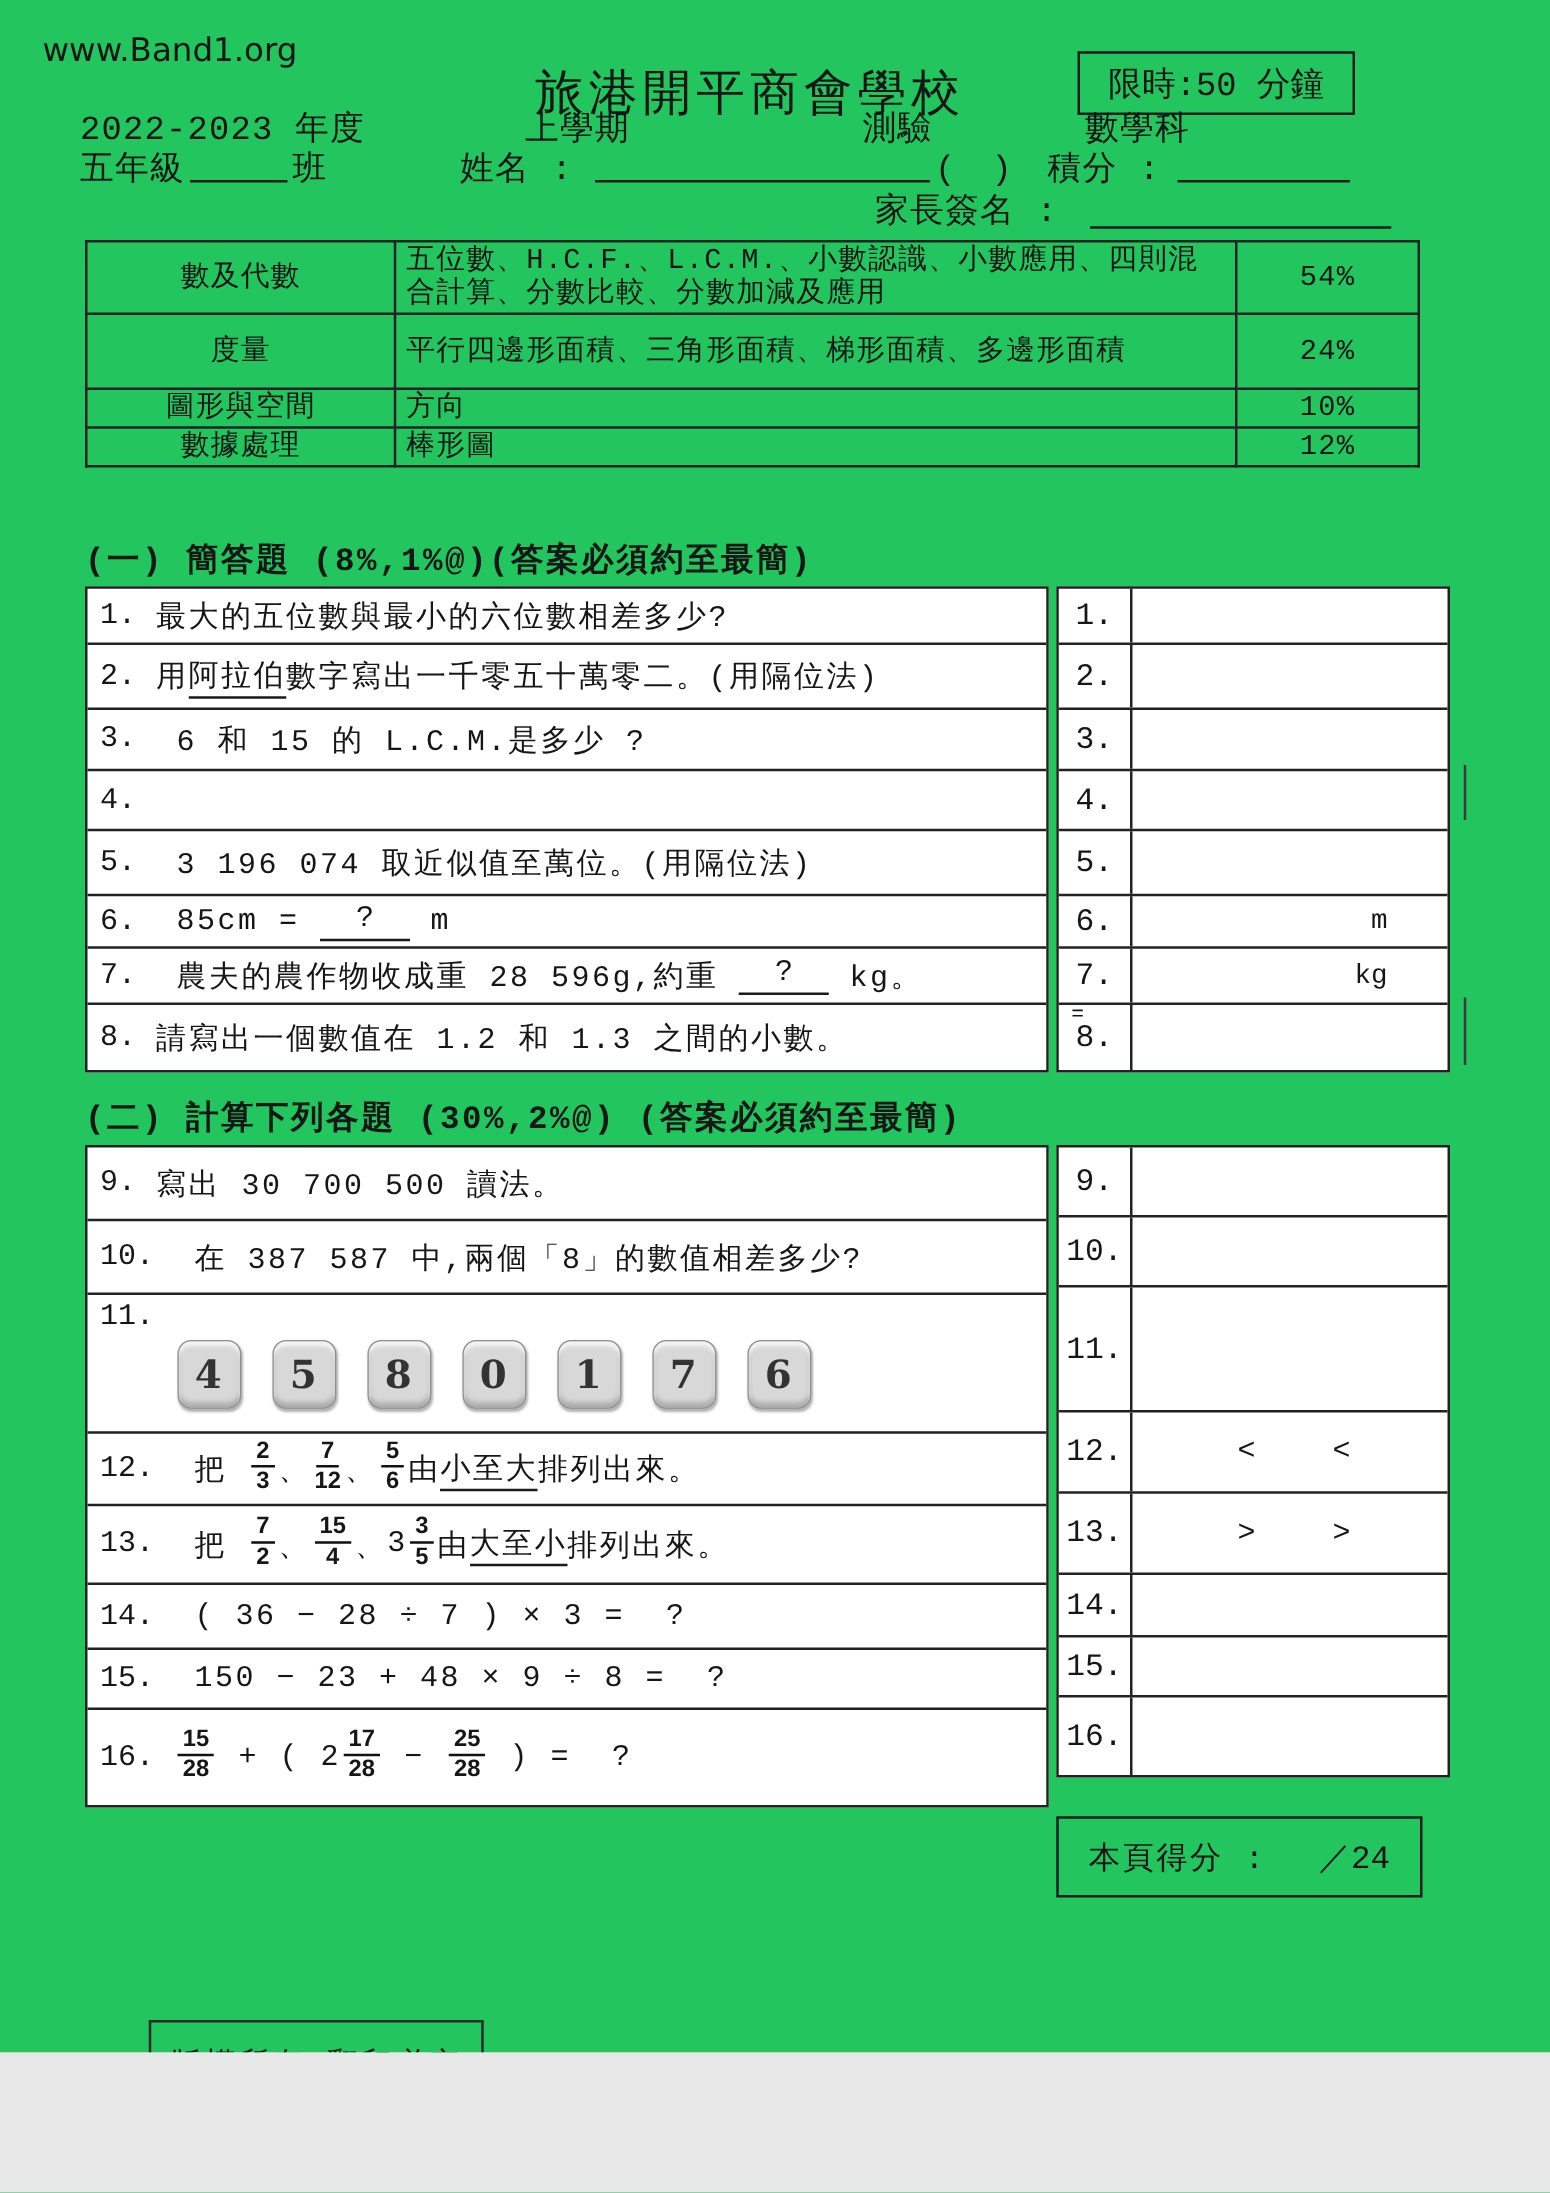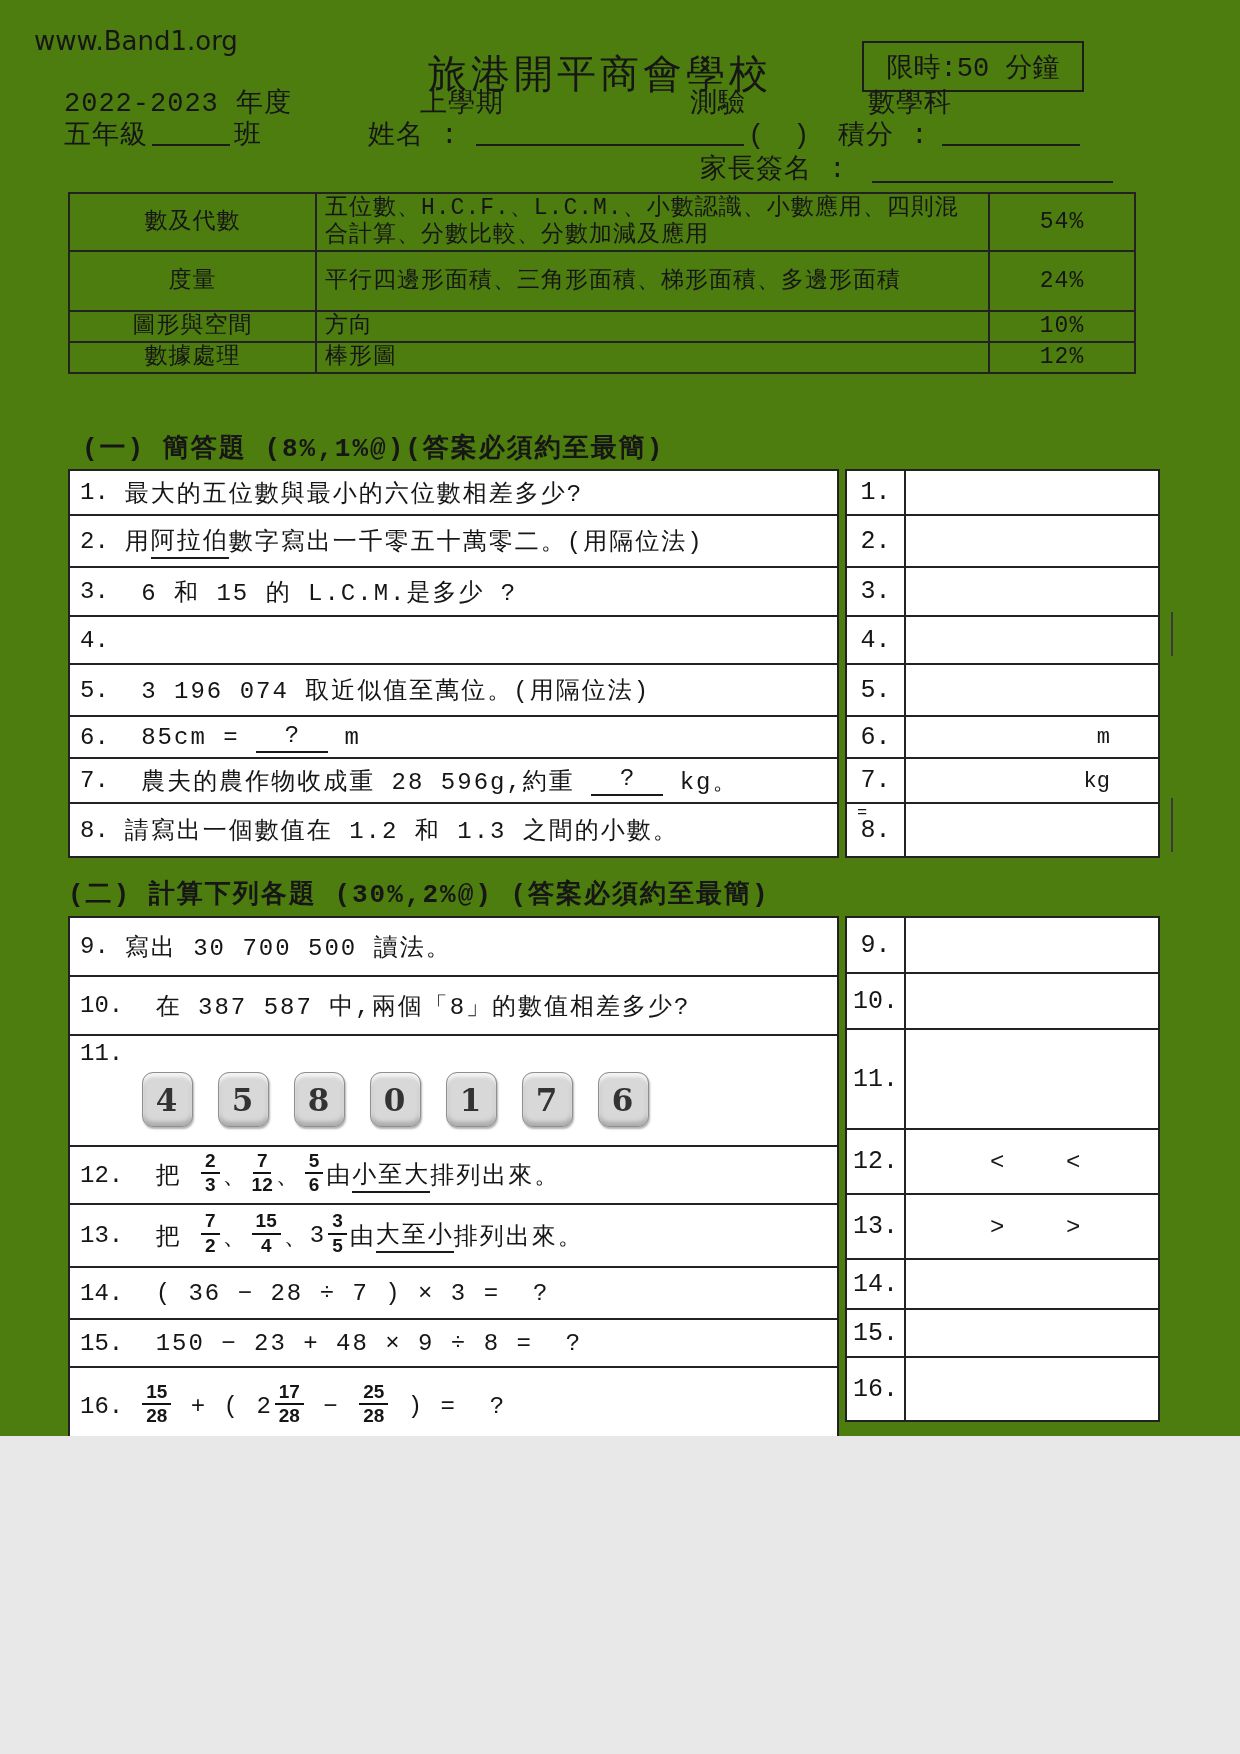--- a/index.html
+++ b/index.html
@@ -1,16 +1,16 @@
 <!DOCTYPE html>
 <html><head>
 <meta charset="utf-8">
 <style>
   html,body{margin:0;padding:0;background:#e8e8e8;}
-  .page{position:relative;width:1240px;height:1436px;background:#4d7c0f;margin:0 auto;
+  .page{position:relative;width:1240px;height:1642px;background:#22c55e;margin:0 auto;
         font-family:"Liberation Mono","Liberation Serif",serif;color:#161616;overflow:hidden;}
   .abs{position:absolute;}
   .hdr-text{font-size:27px;white-space:nowrap;letter-spacing:1px;}
   .uline{position:absolute;border-bottom:2px solid #1c1c1c;height:0;}
   #watermark{left:34px;top:26px;font-family:"DejaVu Sans",sans-serif;font-size:26px;font-weight:500;}
   #school-title{left:428px;top:47px;font-size:39px;letter-spacing:4px;white-space:nowrap;}
   #time-box{left:862px;top:41px;width:218px;height:47px;border:2px solid #1c1c1c;
             display:flex;align-items:center;justify-content:center;font-size:27px;white-space:nowrap;}
   
   table.syl{position:absolute;left:68px;top:192px;border-collapse:collapse;table-layout:fixed;
@@ -115,21 +115,21 @@
           <td class="c">10%</td>
         </tr>
         <tr style="height: 29px;">
           <td class="c">數據處理</td>
           <td>棒形圖</td>
           <td class="c">12%</td>
         </tr>
       </tbody>
   </table>
 
-  <div class="abs section-heading" style="left:82px;top:430px;">(一) 簡答題 (8%,1%@)(答案必須約至最簡)</div>
+  <div class="abs section-heading" style="left:68px;top:430px;">(一) 簡答題 (8%,1%@)(答案必須約至最簡)</div>
   <div class="qtable" id="s1-questions" style="left:68px;top:469px;width:767px;">
       <div class="qrow bb" style="height: 45px; display: flex;">
         <div style="display: flex; align-items: center;">
           <span class="qnum">1.</span>
           <span class="seg">最大的五位數與最小的六位數相差多少?</span>
         </div>
       </div>
       <div class="qrow bb" style="height: 52px; display: flex;">
         <div style="display: flex; align-items: center;">
           <span class="qnum">2.</span>

